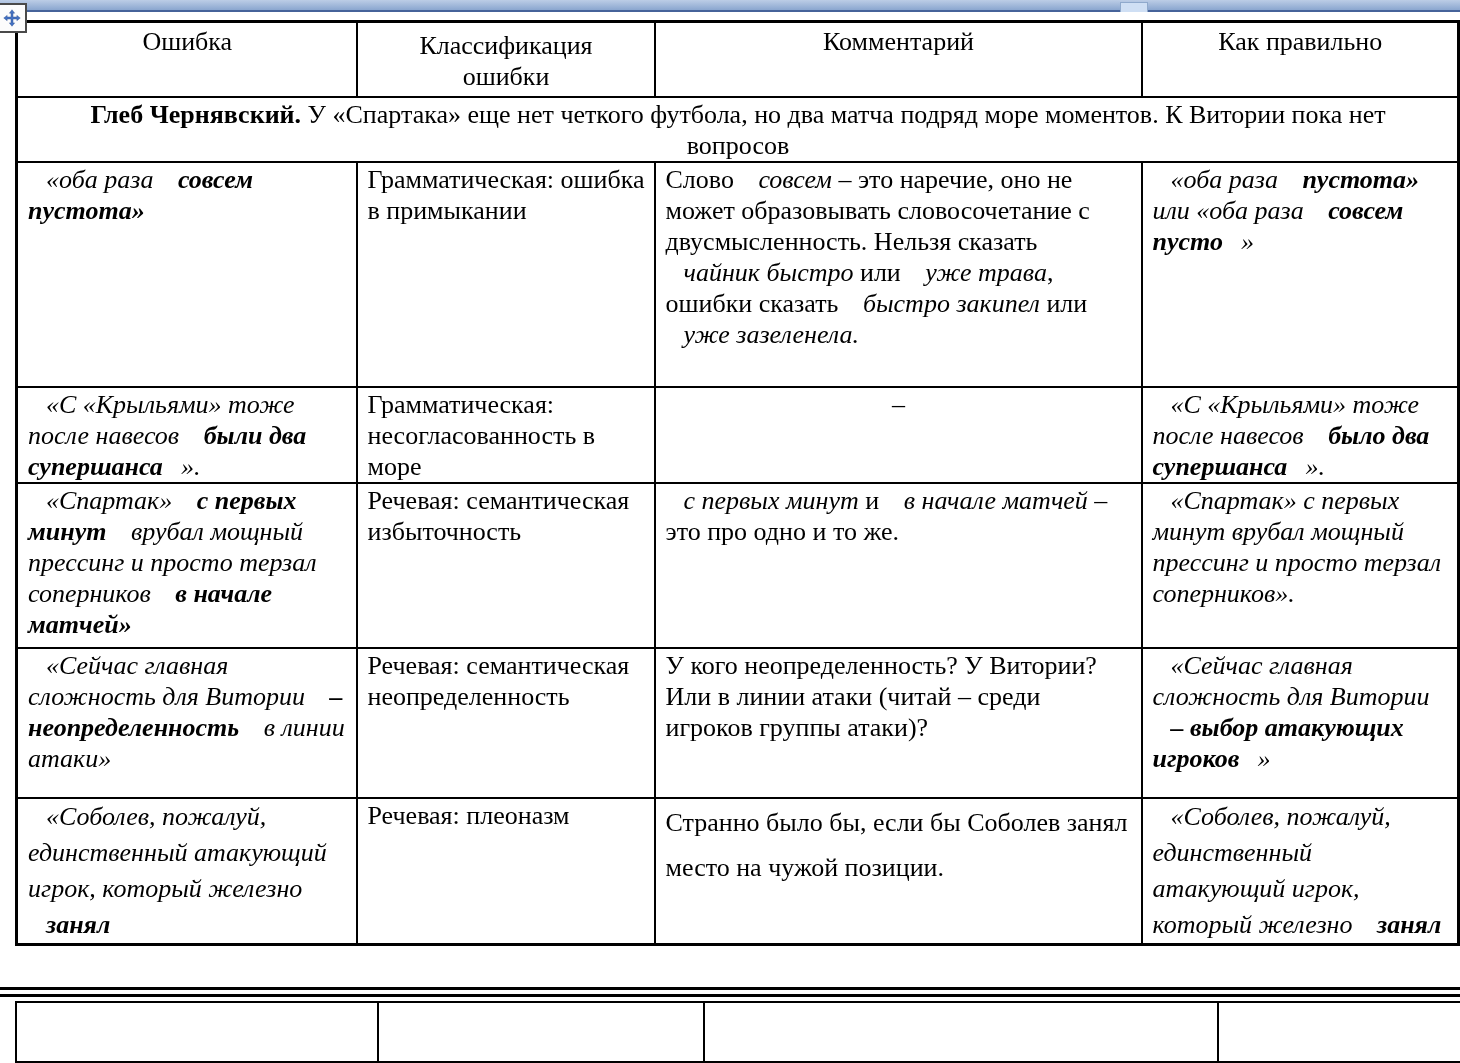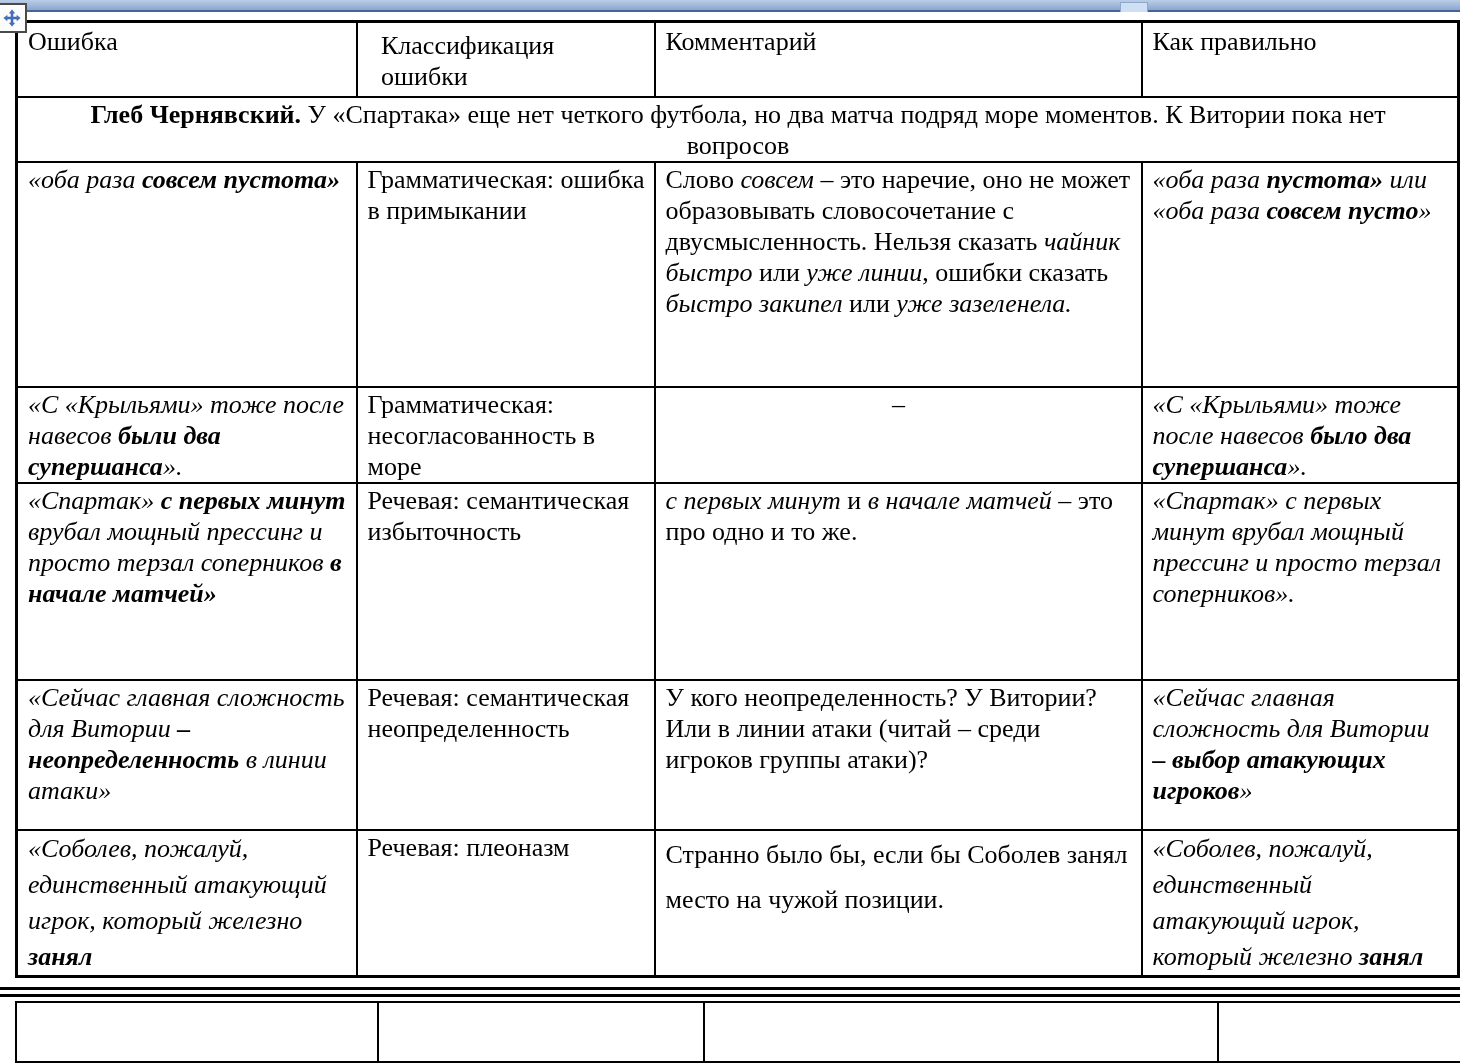--- a/index.html
+++ b/index.html
@@ -39,29 +39,29 @@
     position:absolute; left:15px; top:1001px; width:1445px;
     border-collapse:collapse; table-layout:fixed;
     border:2px solid #000;
   }
   .tbl td, .tbl2 td {
     border:2px solid #000; vertical-align:top;
     padding:1px 9px 0 10px;
     font-size:26px; line-height:31px;
     overflow:hidden;
   }
-  .hd td { text-align:left; padding-top:3px; }
+  .hd td { text-align:center; padding-top:3px; }
   .hd .narrow { max-width:250px; margin:4px auto; }
   .introw td { text-align:center; font-size:26px; }
   .ctr { text-align:center; }
   .sp1 { line-height:36px !important; padding-top:0 !important; }  
   .sp2 { line-height:45px !important; }                            
   .cn1 { line-height:40px !important; padding-top:3px !important; }
   .b  { font-weight:bold; }
-  .it { font-style:italic; }
+  .it { font-style:italic;margin-left:18px; }
 
   
   .pbline { position:absolute; left:0; width:1460px; height:3px; background:#000; z-index:2; }
   .pb1 { top:987px; }
   .pb2 { top:994px; }
 </style>
 </head>
 <body>
 
 <div class="topbar"></div>
@@ -103,41 +103,41 @@
     </td>
   </tr>
   <tr style="height:225px">
     <td>
           <div><span class="it">«оба раза </span><span class="b it">совсем пустота»</span></div>
         </td>
     <td>
           <div><span>Грамматическая: ошибка в примыкании</span></div>
         </td>
     <td>
-          <div><span>Слово </span><span class="it">совсем</span><span> – это наречие, оно не может образовывать словосочетание с двусмысленность. Нельзя сказать </span><span class="it">чайник быстро</span><span> или </span><span class="it">уже линии</span><span>, ошибки сказать </span><span class="it">быстро закипел</span><span> или </span><span class="it">уже зазеленела.</span></div>
+          <div><span>Слово </span><span class="it">совсем</span><span> – это наречие, оно не может образовывать словосочетание с двусмысленность. Нельзя сказать </span><span class="it">чайник быстро</span><span> или </span><span class="it">уже трава</span><span>, ошибки сказать </span><span class="it">быстро закипел</span><span> или </span><span class="it">уже зазеленела.</span></div>
         </td>
     <td>
           <div><span class="it">«оба раза </span><span class="b it">пустота»</span><span class="it"> или «оба раза </span><span class="b it">совсем пусто</span><span class="it">»</span></div>
         </td>
   </tr>
   <tr style="height:73px">
     <td>
           <div><span class="it">«С «Крыльями» тоже после навесов </span><span class="b it">были два супершанса</span><span class="it">».</span></div>
         </td>
     <td>
           <div><span>Грамматическая: несогласованность в море</span></div>
         </td>
     <td class="ctr">
           <div><span>–</span></div>
         </td>
     <td>
           <div><span class="it">«С «Крыльями» тоже после навесов </span><span class="b it">было два супершанса</span><span class="it">».</span></div>
         </td>
   </tr>
-  <tr style="height:197px">
+  <tr style="height:165px">
     <td>
           <div><span class="it">«Спартак» </span><span class="b it">с первых минут</span><span class="it"> врубал мощный прессинг и просто терзал соперников </span><span class="b it">в начале матчей»</span></div>
         </td>
     <td>
           <div><span>Речевая: семантическая избыточность</span></div>
         </td>
     <td>
           <div><span class="it">с первых минут</span><span> и </span><span class="it">в начале матчей</span><span> – это про одно и то же.</span></div>
         </td>
     <td>

